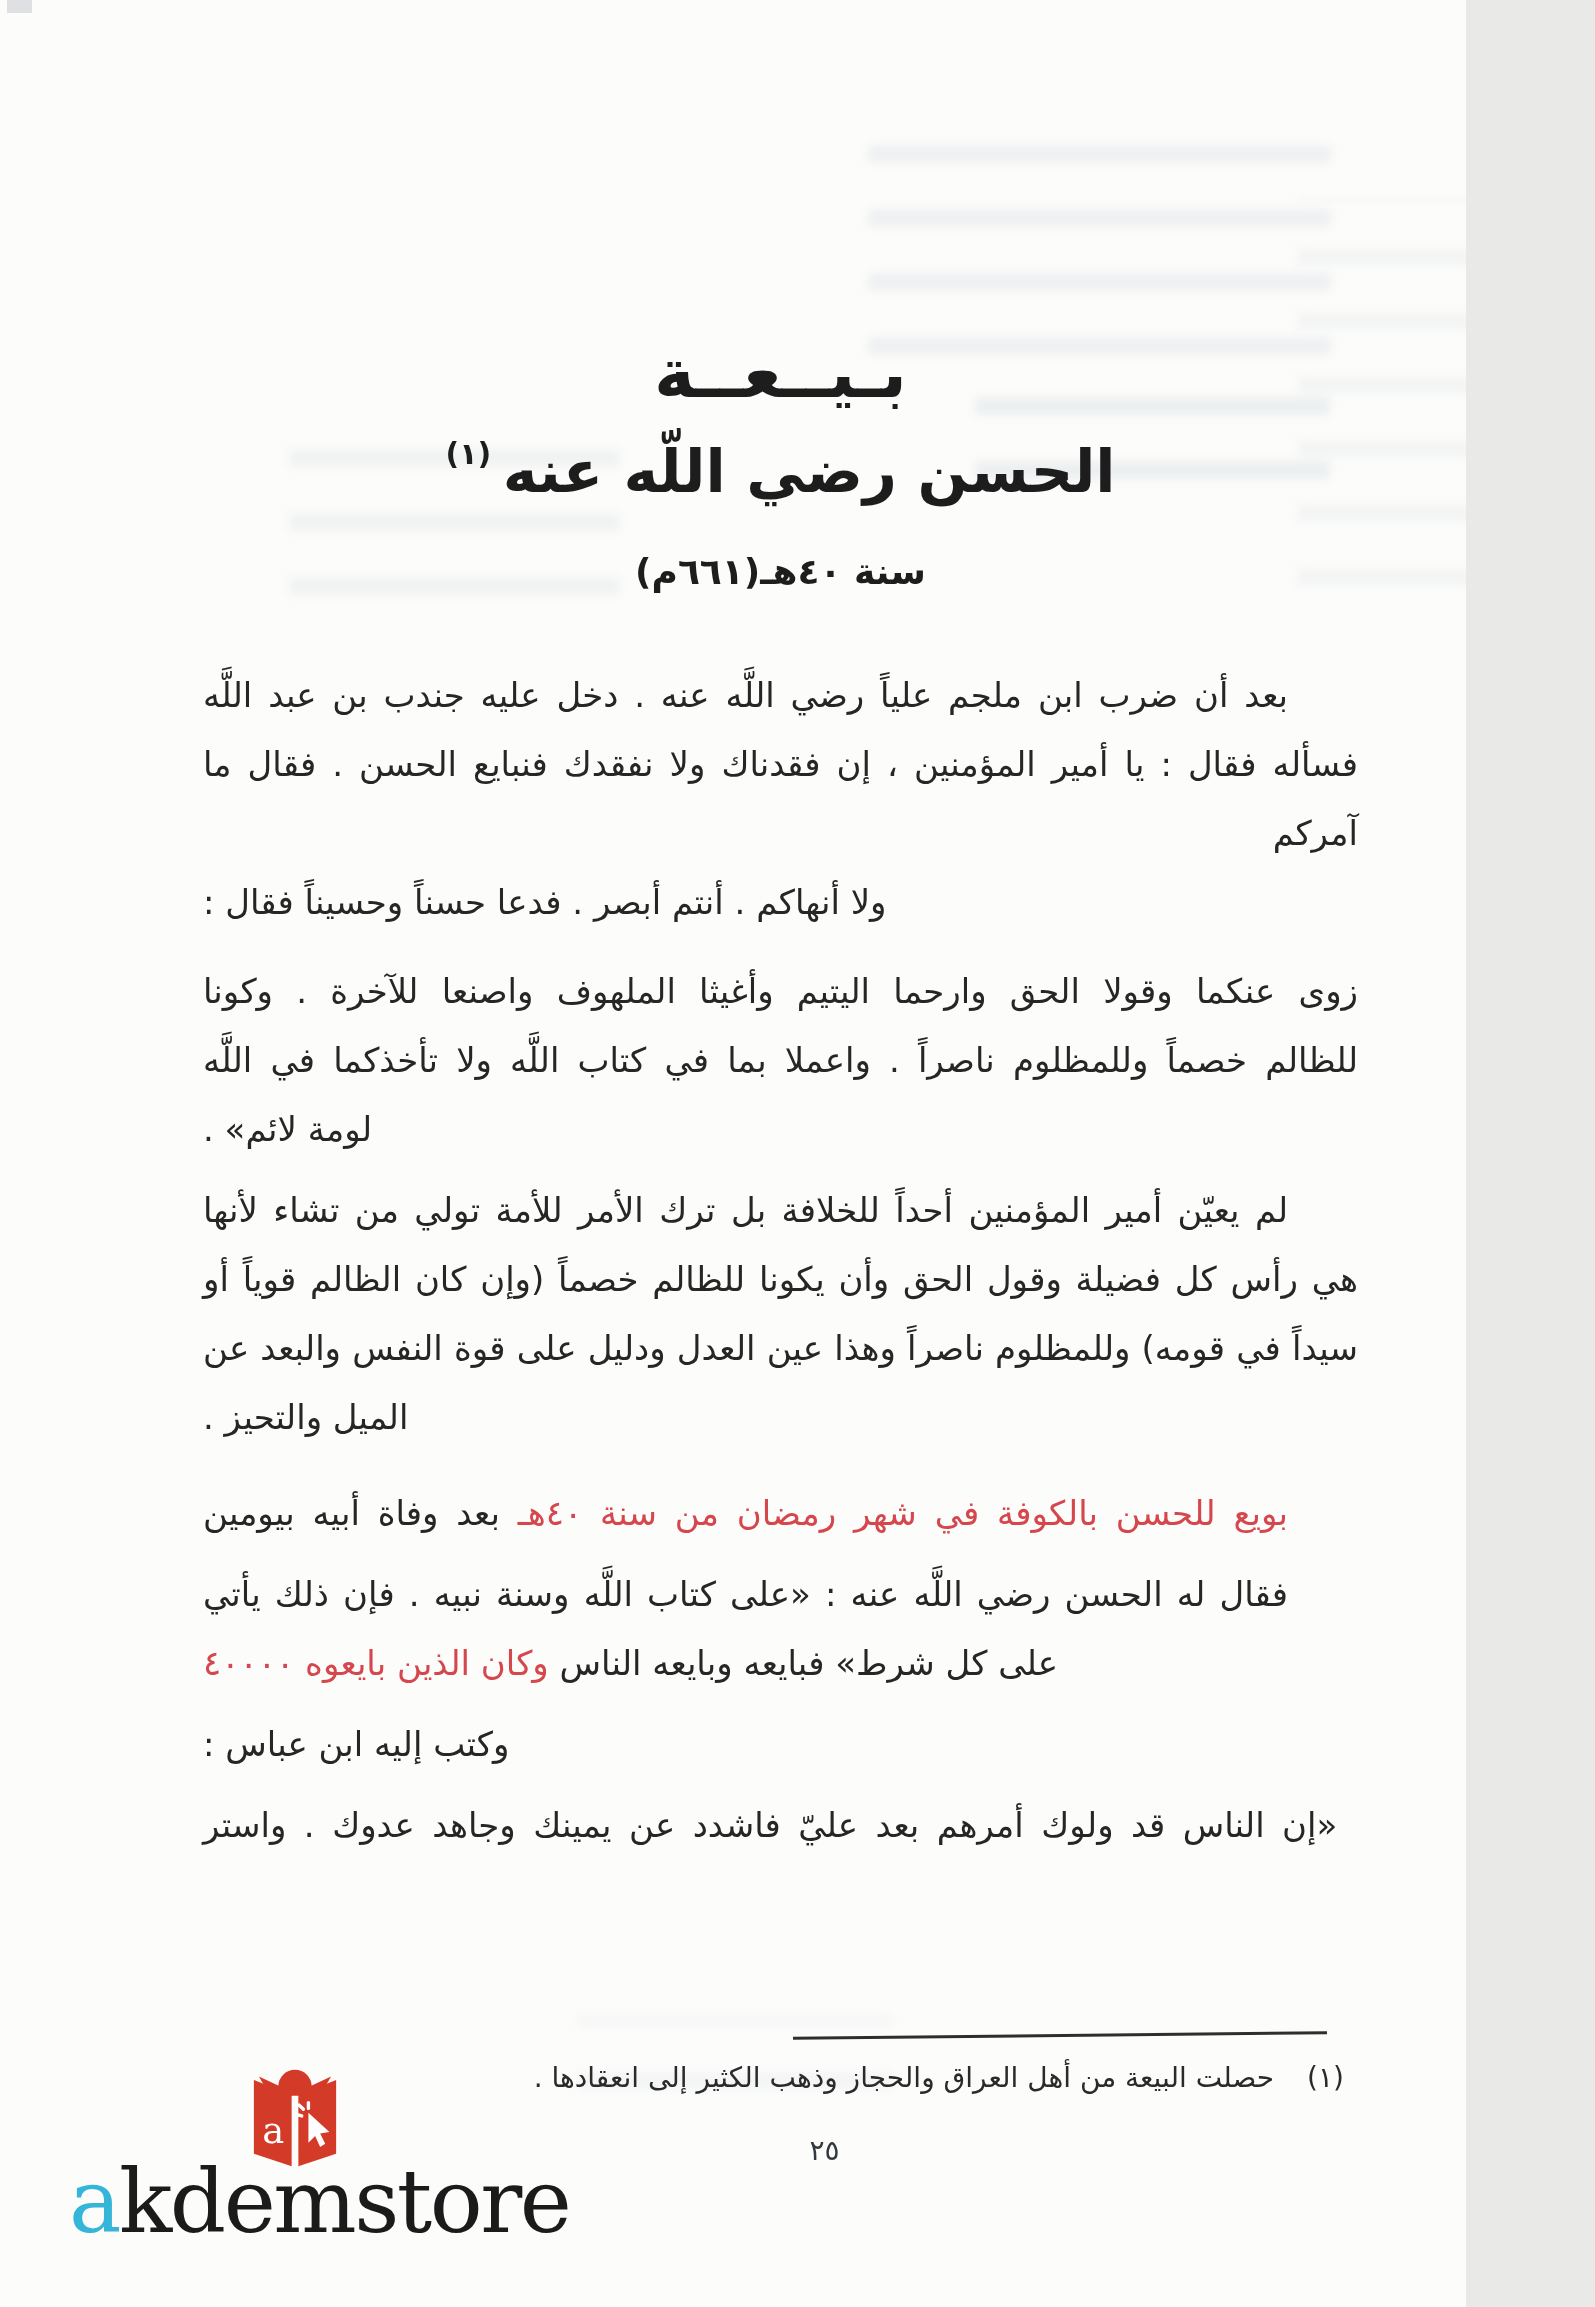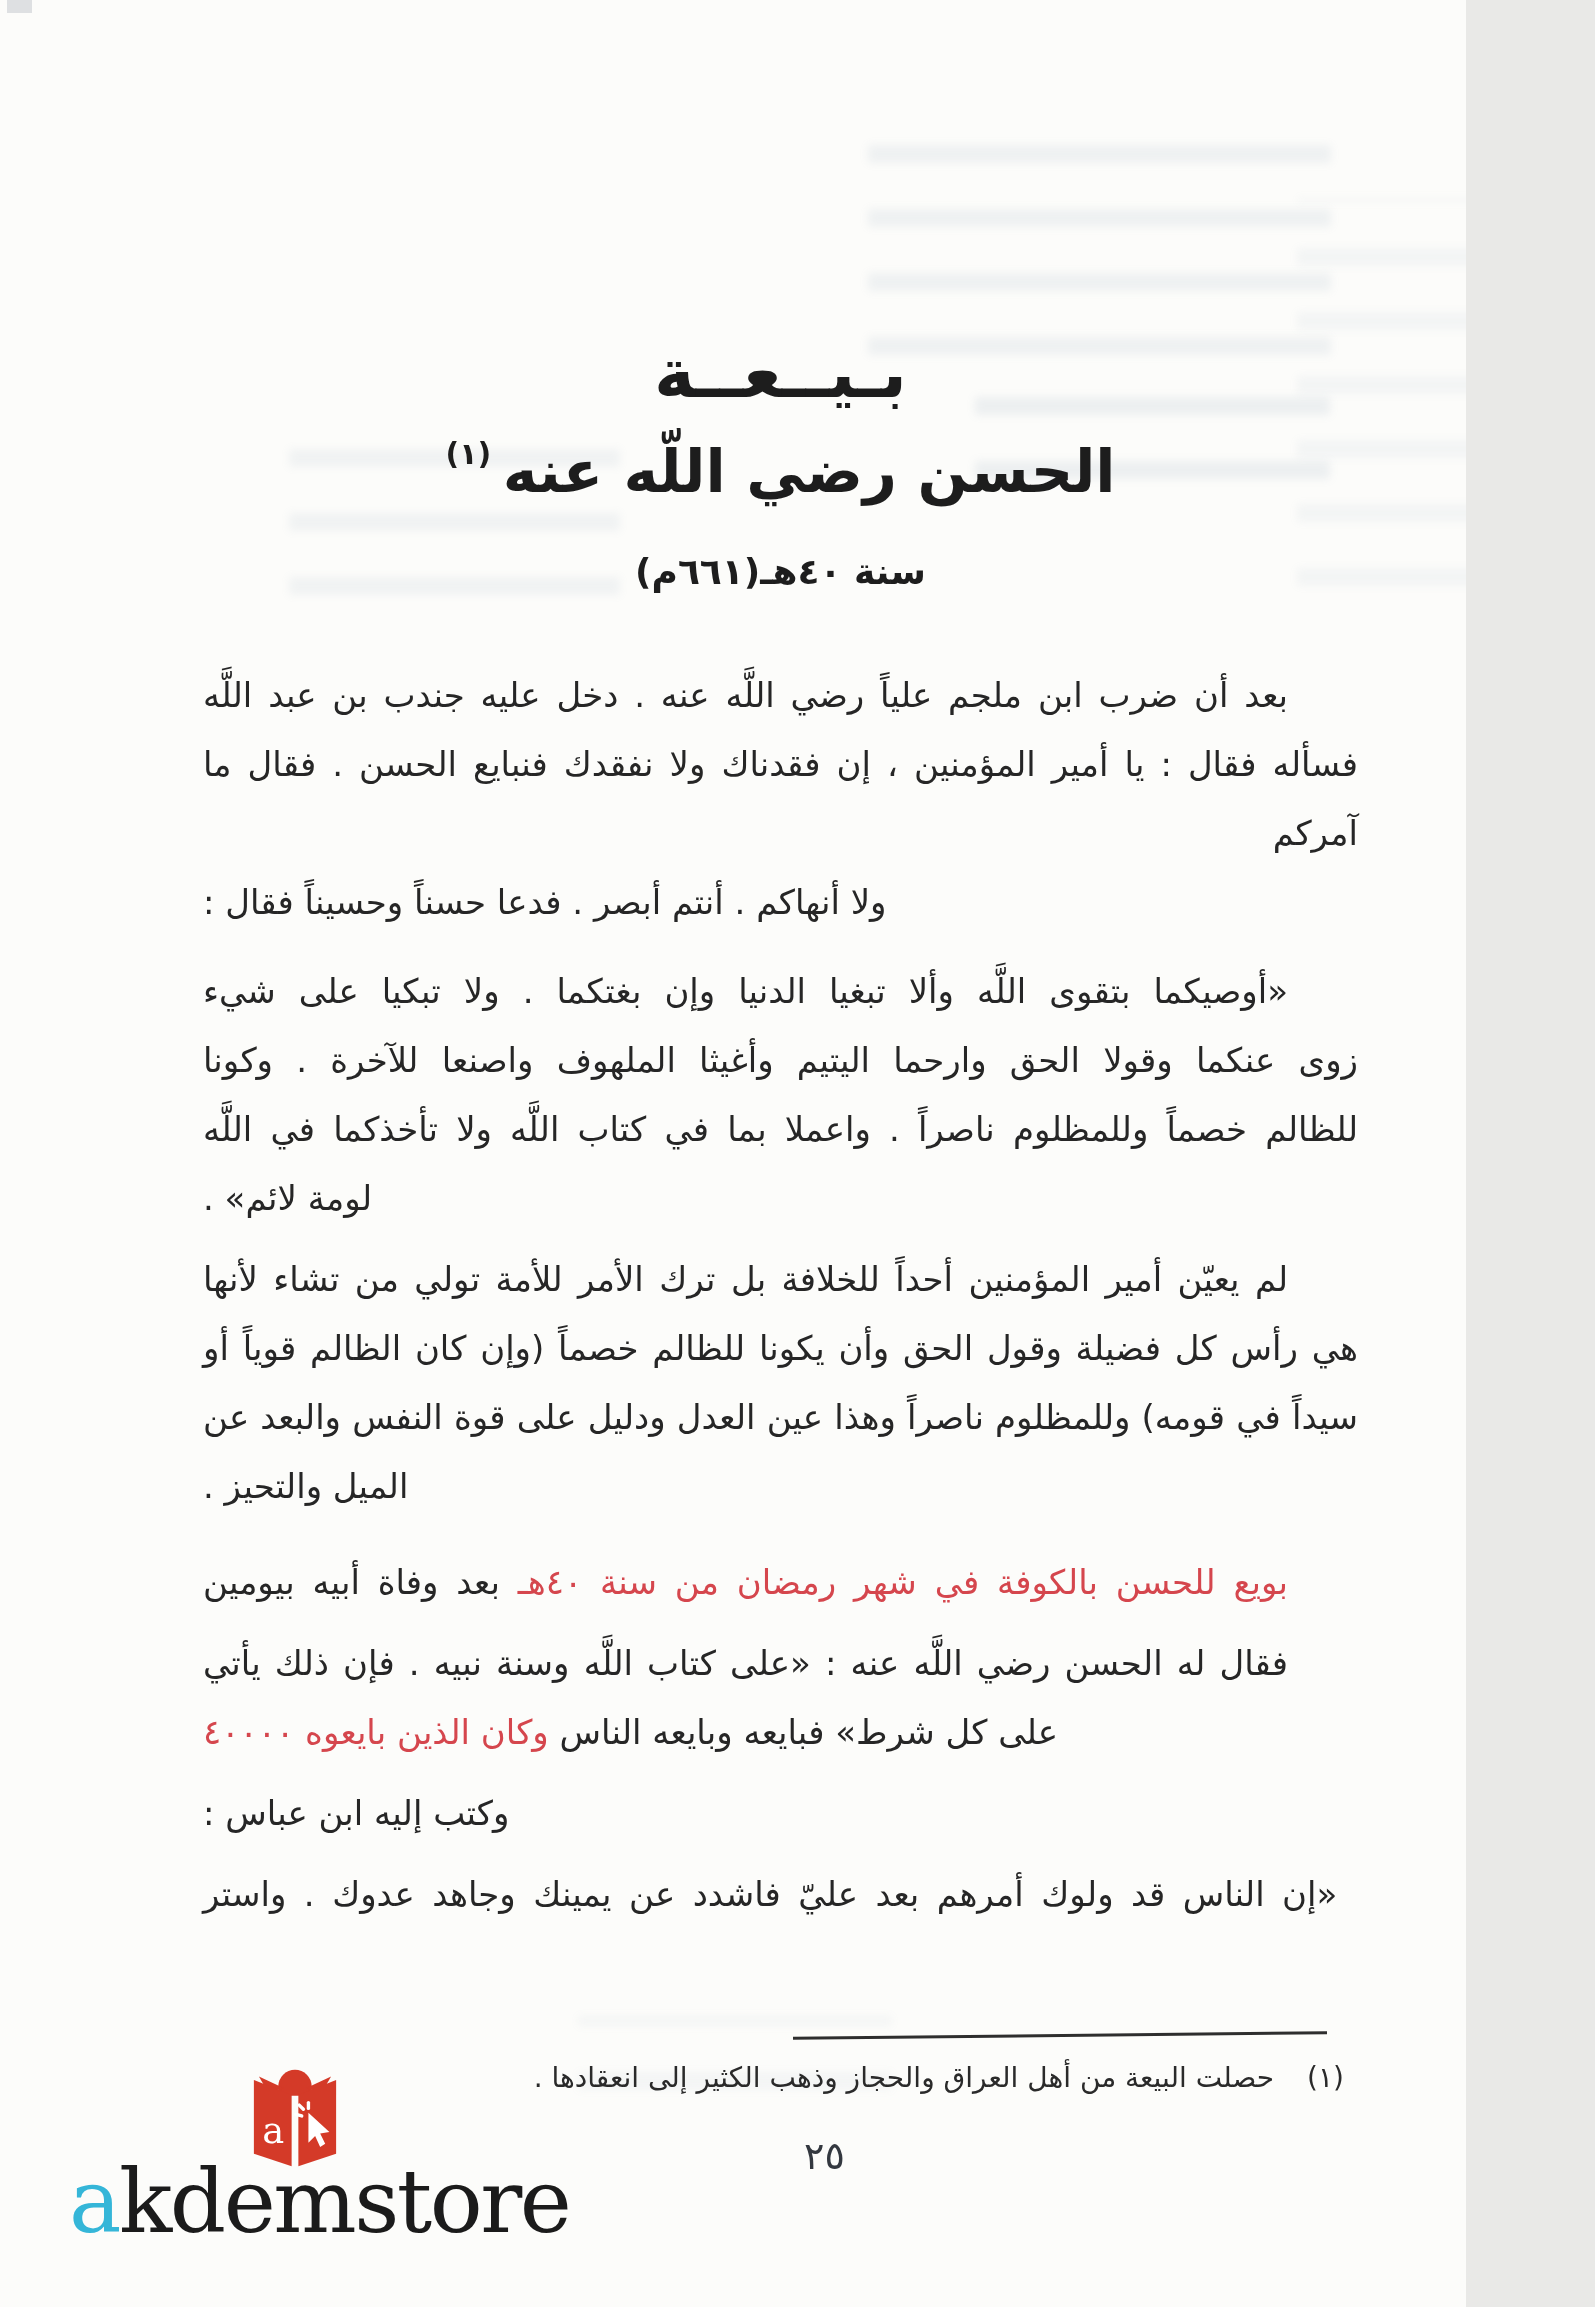--- a/index.html
+++ b/index.html
@@ -26,21 +26,21 @@
   .line.last{text-align:left;text-align-last:auto;}
   .para.ind-lg .line.first{padding-right:70px;}
   .para.ind-md .line.first{padding-right:50px;}
   .para.ind-sm .line.first{padding-right:20.7px;}
   .red{color:var(--red,#d5464d);}
   
   .footnote-divider{position:absolute;top:2034px;right:139px;width:534px;height:2.5px;background:#2e2e2e;transform:rotate(-0.6deg);}
   .footnote{position:absolute;top:2054px;right:122px;direction:rtl;font-size:28px;line-height:48px;color:#2a2a2a;}
   .footnote .fn-num{margin-left:33px;}
   
-  .page-number{position:absolute;top:2134px;left:783px;width:83px;text-align:center;font-size:38px;color:#33383f;}
+  .page-number{position:absolute;top:2134px;left:783px;width:83px;text-align:center;font-size:28px;color:#33383f;}
   
   .logo{position:absolute;left:0;top:2016px;}
   .logo-icon{position:absolute;left:253px;top:53px;width:84px;height:99px;}
   .logo-word{
     position:absolute;left:69px;top:140px;font-family:"DejaVu Serif",serif;
     font-size:88px;line-height:91px;letter-spacing:-2.5px;color:#1b1b1b;
   }
   .logo-word .brand-a{color:var(--logo-teal,#35b6d8);}
   
   .ghost{position:absolute;pointer-events:none;filter:blur(4.1px);opacity:.12;
@@ -70,21 +70,20 @@
     <div class="date-line">سنة ٤٠هـ(٦٦١م)</div>
   </div>
 
   <div class="body-text">
       <div class="para ind-lg">
         <div class="line first"><span>بعد أن ضرب ابن ملجم علياً رضي اللَّه عنه . دخل عليه جندب بن عبد اللَّه</span></div>
         <div class="line"><span>فسأله فقال : يا أمير المؤمنين ، إن فقدناك ولا نفقدك فنبايع الحسن . فقال ما آمركم</span></div>
         <div class="line last"><span>ولا أنهاكم . أنتم أبصر . فدعا حسناً وحسيناً فقال :</span></div>
       </div>
       <div class="para ind-lg">
-        <div class="line first"><span>«أوصيكما بتقوى اللَّه وألا تبغيا الدنيا وإن بغتكما . ولا تبكيا على شيء</span></div>
         <div class="line"><span>زوى عنكما وقولا الحق وارحما اليتيم وأغيثا الملهوف واصنعا للآخرة . وكونا</span></div>
         <div class="line"><span>للظالم خصماً وللمظلوم ناصراً . واعملا بما في كتاب اللَّه ولا تأخذكما في اللَّه</span></div>
         <div class="line last"><span>لومة لائم» .</span></div>
       </div>
       <div class="para ind-lg">
         <div class="line first"><span>لم يعيّن أمير المؤمنين أحداً للخلافة بل ترك الأمر للأمة تولي من تشاء لأنها</span></div>
         <div class="line"><span>هي رأس كل فضيلة وقول الحق وأن يكونا للظالم خصماً (وإن كان الظالم قوياً أو</span></div>
         <div class="line"><span>سيداً في قومه) وللمظلوم ناصراً وهذا عين العدل ودليل على قوة النفس والبعد عن</span></div>
         <div class="line last"><span>الميل والتحيز .</span></div>
       </div>

